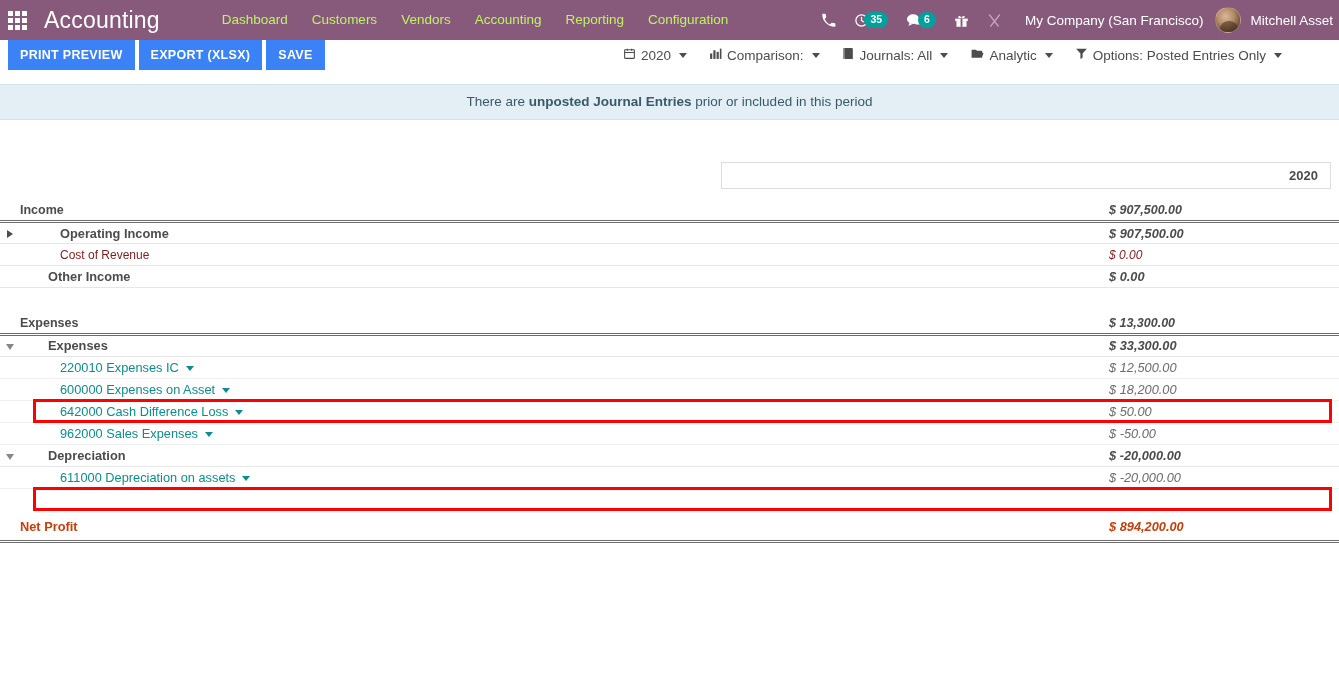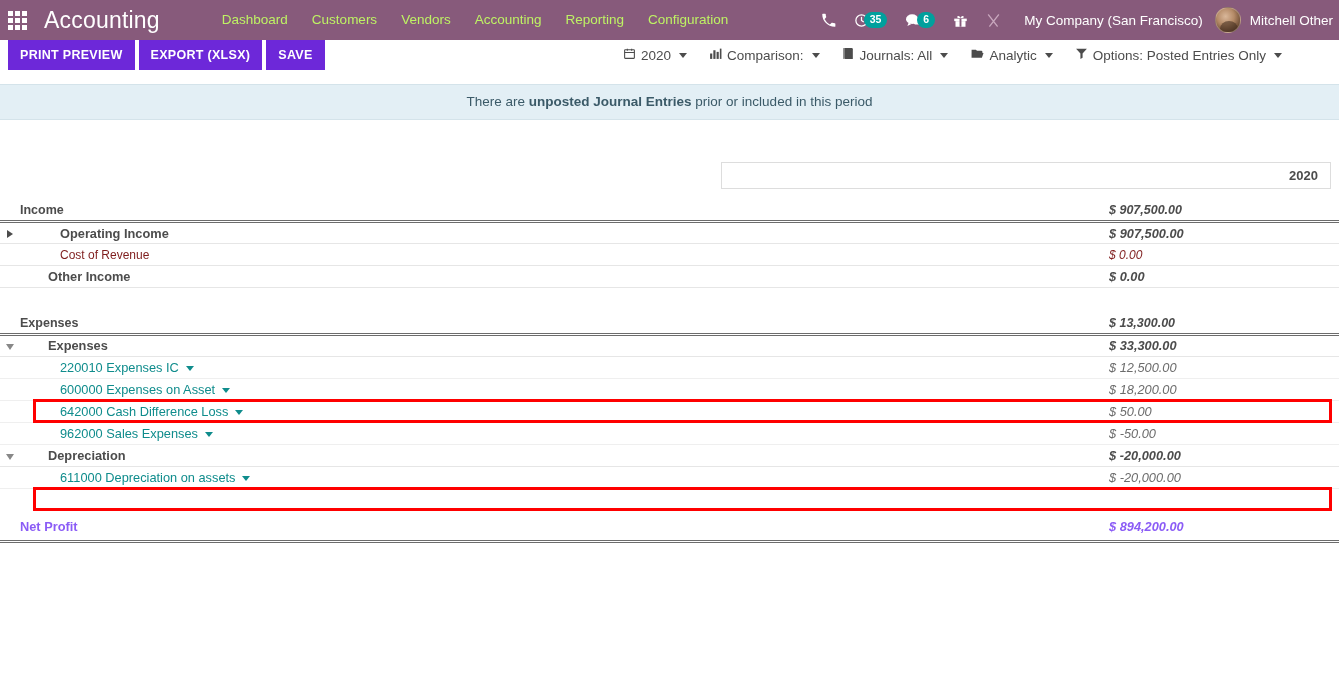--- a/index.html
+++ b/index.html
@@ -102,21 +102,21 @@
     font-weight: 400;
   }
   .cp-row {
     display: flex;
     align-items: center;
     padding: 0 8px 14px 8px;
     position: relative;
   }
   .btn-group { display: flex; gap: 4px; }
   .btn {
-    background: #6d28d9;
+    background: #3b82f6;
     color: #ffffff;
     border: none;
     font-size: 12.5px;
     font-weight: bold;
     letter-spacing: .3px;
     padding: 8px 12px;
     cursor: pointer;
     font-family: "Liberation Sans", sans-serif;
   }
   .filters {
@@ -202,21 +202,21 @@
     font-size: 12.8px;
   }
   .acct-caret {
     display:inline-block;width:0;height:0;
     border-left:4px solid transparent;border-right:4px solid transparent;border-top:5px solid #0F8C8C;
     margin-left:7px; vertical-align: middle;
   }
   .spacer td { height: 24px; border: none !important; }
 
   .netrow td {
-    font-size: 12.8px; font-weight: bold; color:#8b5cf6;
+    font-size: 12.8px; font-weight: bold; color:#c2410c;
     padding-top: 7px !important; padding-bottom: 6px !important;
     border-bottom: 3px double #6c6c6c;
   }
 
   
   .hl {
     position: absolute;
     border: 3px solid #FF0000;
     pointer-events: none;
     z-index: 30;
@@ -280,21 +280,21 @@
         </svg>
     </div>
     <div class="sys-item">
       <svg width="15" height="15" viewBox="0 0 24 24" fill="none" stroke="#c9a8be" stroke-width="2.2" stroke-linecap="round">
           <path d="M4 3l14 18M20 3L6 21"></path>
         </svg>
     </div>
     <div class="company-name">My Company (San Francisco)</div>
     <div class="user-block">
       <div class="avatar"></div>
-      <div class="user-name">Mitchell Other</div>
+      <div class="user-name">Mitchell Asset</div>
     </div>
   </div>
 </div>
 
 <div class="control-panel">
   <div class="cp-row">
     <div class="btn-group">
       <button class="btn">PRINT PREVIEW</button>
       <button class="btn">EXPORT (XLSX)</button>
       <button class="btn">SAVE</button>

